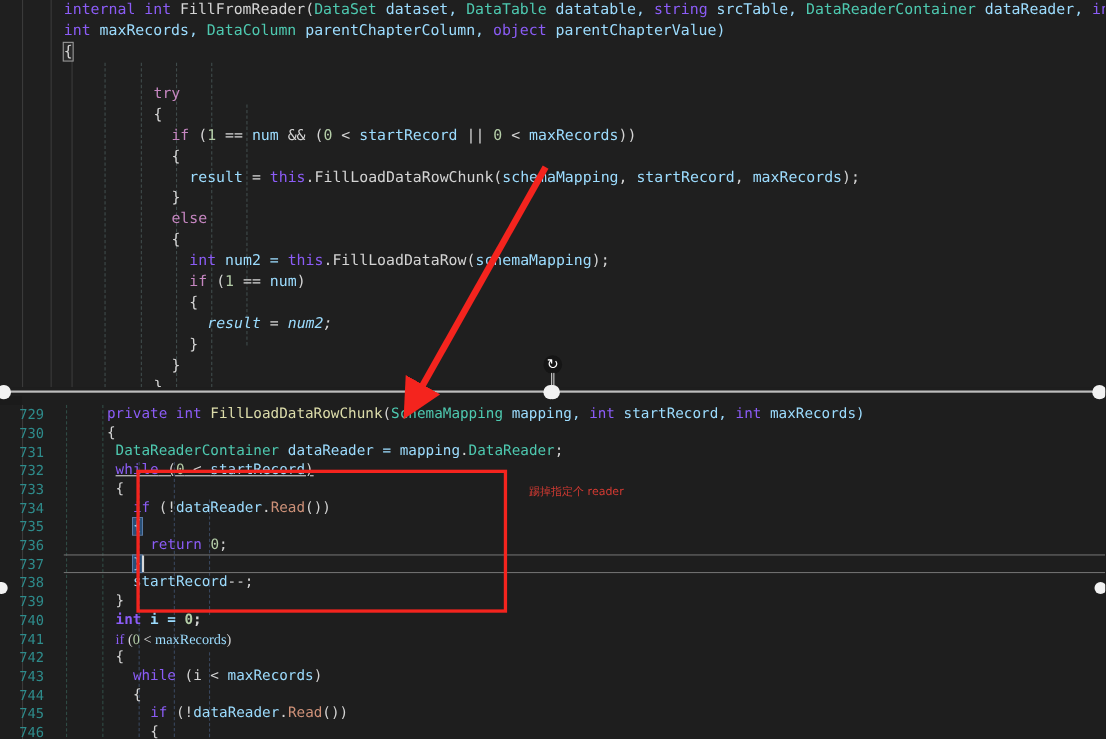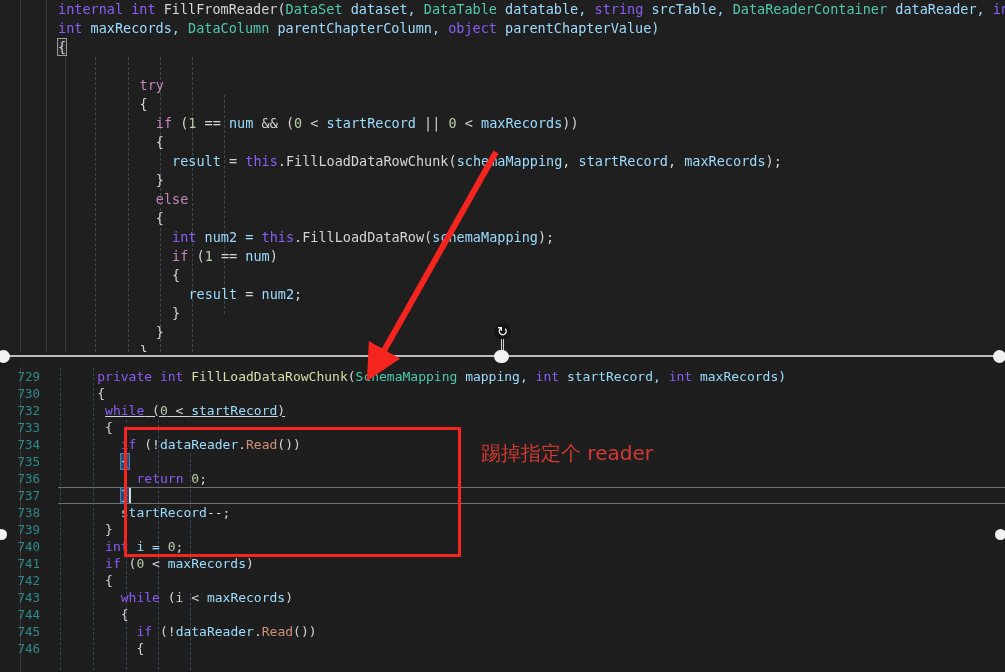--- a/index.html
+++ b/index.html
@@ -141,21 +141,21 @@
   }
 
   
   .arrowsvg { position: absolute; left: 0; top: 0; pointer-events: none; }
 
   
   .note {
     position: absolute;
     color: #d33a32;
     font-family: "DejaVu Sans", "Liberation Sans", sans-serif;
-    font-size: 20px;
+    font-size: 10px;
     white-space: nowrap;
   }
 
   
   .refmark { position: absolute; }
   .refmark .circ {
     position: absolute;
     left: 0; top: 0;
     width: 17px; height: 17px;
     border-radius: 50%;
@@ -220,21 +220,21 @@
         <div class="codeline"><div class="codetext" style="padding-left: 81.5px;"><span class="pl">{</span></div></div>
         <div class="codeline"><div class="codetext" style="padding-left: 97.8px;"><span class="ctl">if</span><span class="pl"> (</span><span class="num">1</span><span class="pl"> == </span><span class="mem">num</span><span class="pl"> &amp;&amp; (</span><span class="num">0</span><span class="pl"> &lt; </span><span class="mem">startRecord</span><span class="pl"> || </span><span class="num">0</span><span class="pl"> &lt; </span><span class="mem">maxRecords</span><span class="pl">))</span></div></div>
         <div class="codeline"><div class="codetext" style="padding-left: 97.8px;"><span class="pl">{</span></div></div>
         <div class="codeline"><div class="codetext" style="padding-left: 114.1px;"><span class="mem">result</span><span class="pl"> = </span><span class="kw">this</span><span class="pl">.</span><span class="fnc">FillLoadDataRowChunk</span><span class="pl">(</span><span class="mem">schemaMapping</span><span class="pl">, </span><span class="mem">startRecord</span><span class="pl">, </span><span class="mem">maxRecords</span><span class="pl">);</span></div></div>
         <div class="codeline"><div class="codetext" style="padding-left: 97.8px;"><span class="pl">}</span></div></div>
         <div class="codeline"><div class="codetext" style="padding-left: 97.8px;"><span class="ctl">else</span></div></div>
         <div class="codeline"><div class="codetext" style="padding-left: 97.8px;"><span class="pl">{</span></div></div>
         <div class="codeline"><div class="codetext" style="padding-left: 114.1px;"><span class="kw">int</span><span class="mem"> num2 = </span><span class="kw">this</span><span class="pl">.</span><span class="fnc">FillLoadDataRow</span><span class="pl">(</span><span class="mem">schemaMapping</span><span class="pl">);</span></div></div>
         <div class="codeline"><div class="codetext" style="padding-left: 114.1px;"><span class="ctl">if</span><span class="pl"> (</span><span class="num">1</span><span class="pl"> == </span><span class="mem">num</span><span class="pl">)</span></div></div>
         <div class="codeline"><div class="codetext" style="padding-left: 114.1px;"><span class="pl">{</span></div></div>
-        <div class="codeline"><div class="codetext" style="padding-left: 130.4px;"><span class="mem">result</span><span class="pl"> = </span><span class="mem">num2</span><span class="pl">;</span></div></div>
+        <div class="codeline"><div class="codetext" style="padding-left: 130.4px; font-style: italic;"><span class="mem">result</span><span class="pl"> = </span><span class="mem">num2</span><span class="pl">;</span></div></div>
         <div class="codeline"><div class="codetext" style="padding-left: 114.1px;"><span class="pl">}</span></div></div>
         <div class="codeline"><div class="codetext" style="padding-left: 97.8px;"><span class="pl">}</span></div></div>
         <div class="codeline"><div class="codetext" style="padding-left: 81.5px;"><span class="pl">}</span></div></div>
       </div>
   </div>
 
   <div class="splitter">
     <div class="bar"></div>
     <div class="dot" style="left:-3px; top:-2px"></div>
     <div class="dot" style="left:494px; top:-2px"></div>
@@ -247,30 +247,31 @@
       <div class="guide dashgreen" style="left:60px"></div>
       <div class="guide dashgreen" style="left:93px"></div>
       <div class="guide dashblue" style="left:126px; top:52px"></div>
       <div class="guide dashblue" style="left:158px; top:52px"></div>
       <div class="guide dashblue" style="left:190px; top:86px; height:105px"></div>
       <div class="guide dashblue" style="left:190px; top:225px"></div>
     </div>
     <div class="lines" id="botLines">
         <div class="codeline"><div class="gutter">729</div><div class="codetext" style="padding-left: 39.25px;"><span class="kw">private </span><span class="kw">int </span><span class="fn">FillLoadDataRowChunk</span><span class="pl">(</span><span class="type">SchemaMapping</span><span class="mem"> mapping, </span><span class="kw">int</span><span class="mem"> startRecord, </span><span class="kw">int</span><span class="mem"> maxRecords)</span></div></div>
         <div class="codeline"><div class="gutter">730</div><div class="codetext" style="padding-left: 39.25px;"><span class="pl">{</span></div></div>
+        <div class="codeline"><div class="gutter">731</div><div class="codetext" style="padding-left: 47.1px;"><span class="type">DataReaderContainer</span><span class="mem"> dataReader = </span><span class="mem">mapping</span><span class="pl">.</span><span class="type">DataReader</span><span class="pl">;</span></div></div>
         <div class="codeline"><div class="gutter">732</div><div class="codetext" style="padding-left: 47.1px; text-decoration: underline;"><span class="kw">while</span><span class="pl"> (</span><span class="num">0</span><span class="pl"> &lt; </span><span class="mem">startRecord</span><span class="pl">)</span></div></div>
         <div class="codeline"><div class="gutter">733</div><div class="codetext" style="padding-left: 47.1px;"><span class="pl">{</span></div></div>
         <div class="codeline"><div class="gutter">734</div><div class="codetext" style="padding-left: 62.8px;"><span class="kw">if</span><span class="pl"> (!</span><span class="mem">dataReader</span><span class="pl">.</span><span class="orange">Read</span><span class="pl">())</span></div></div>
         <div class="codeline"><div class="gutter">735</div><div class="codetext" style="padding-left: 62.8px;"><span class="mem bracebox">{</span></div></div>
         <div class="codeline"><div class="gutter">736</div><div class="codetext" style="padding-left: 78.5px;"><span class="kw">return</span><span class="pl"> </span><span class="num">0</span><span class="pl">;</span></div></div>
         <div class="codeline"><div class="gutter">737</div><div class="curline" style="top: 0px;"></div><div class="codetext" style="padding-left: 62.8px;"><span class="mem bracebox">}</span></div><div class="caret" style="left: 128.65px; top: 1px;"></div></div>
         <div class="codeline"><div class="gutter">738</div><div class="codetext" style="padding-left: 62.8px; text-align: right;"><span class="mem">startRecord</span><span class="pl">--;</span></div></div>
         <div class="codeline"><div class="gutter">739</div><div class="codetext" style="padding-left: 47.1px;"><span class="pl">}</span></div></div>
-        <div class="codeline"><div class="gutter">740</div><div class="codetext" style="padding-left: 47.1px;"><span class="kw">int</span><span class="mem"> i = </span><span class="num">0</span><span class="pl">;</span></div></div>
-        <div class="codeline"><div class="gutter">741</div><div class="codetext" style="padding-left: 47.1px;"><span class="kw">if</span><span class="pl"> (</span><span class="num">0</span><span class="pl"> &lt; </span><span class="mem">maxRecords</span><span class="pl">)</span></div></div>
+        <div class="codeline"><div class="gutter">740</div><div class="codetext" style="padding-left: 47.1px; font-weight: bold;"><span class="kw">int</span><span class="mem"> i = </span><span class="num">0</span><span class="pl">;</span></div></div>
+        <div class="codeline"><div class="gutter">741</div><div class="codetext" style="padding-left: 47.1px; font-family: Liberation Serif, serif;"><span class="kw">if</span><span class="pl"> (</span><span class="num">0</span><span class="pl"> &lt; </span><span class="mem">maxRecords</span><span class="pl">)</span></div></div>
         <div class="codeline"><div class="gutter">742</div><div class="codetext" style="padding-left: 47.1px;"><span class="pl">{</span></div></div>
         <div class="codeline"><div class="gutter">743</div><div class="codetext" style="padding-left: 62.8px;"><span class="kw">while</span><span class="pl"> (i &lt; </span><span class="mem">maxRecords</span><span class="pl">)</span></div></div>
         <div class="codeline"><div class="gutter">744</div><div class="codetext" style="padding-left: 62.8px;"><span class="pl">{</span></div></div>
         <div class="codeline"><div class="gutter">745</div><div class="codetext" style="padding-left: 78.5px;"><span class="kw">if</span><span class="pl"> (!</span><span class="mem">dataReader</span><span class="pl">.</span><span class="orange">Read</span><span class="pl">())</span></div></div>
         <div class="codeline"><div class="gutter">746</div><div class="codetext" style="padding-left: 78.5px;"><span class="pl">{</span></div></div>
       </div>
   </div>
 
   <div class="dot" style="left:-4px; top:529px; width:11px; height:11px;"></div>
   <div class="dot" style="left:995px; top:529px; width:11px; height:11px;"></div>

